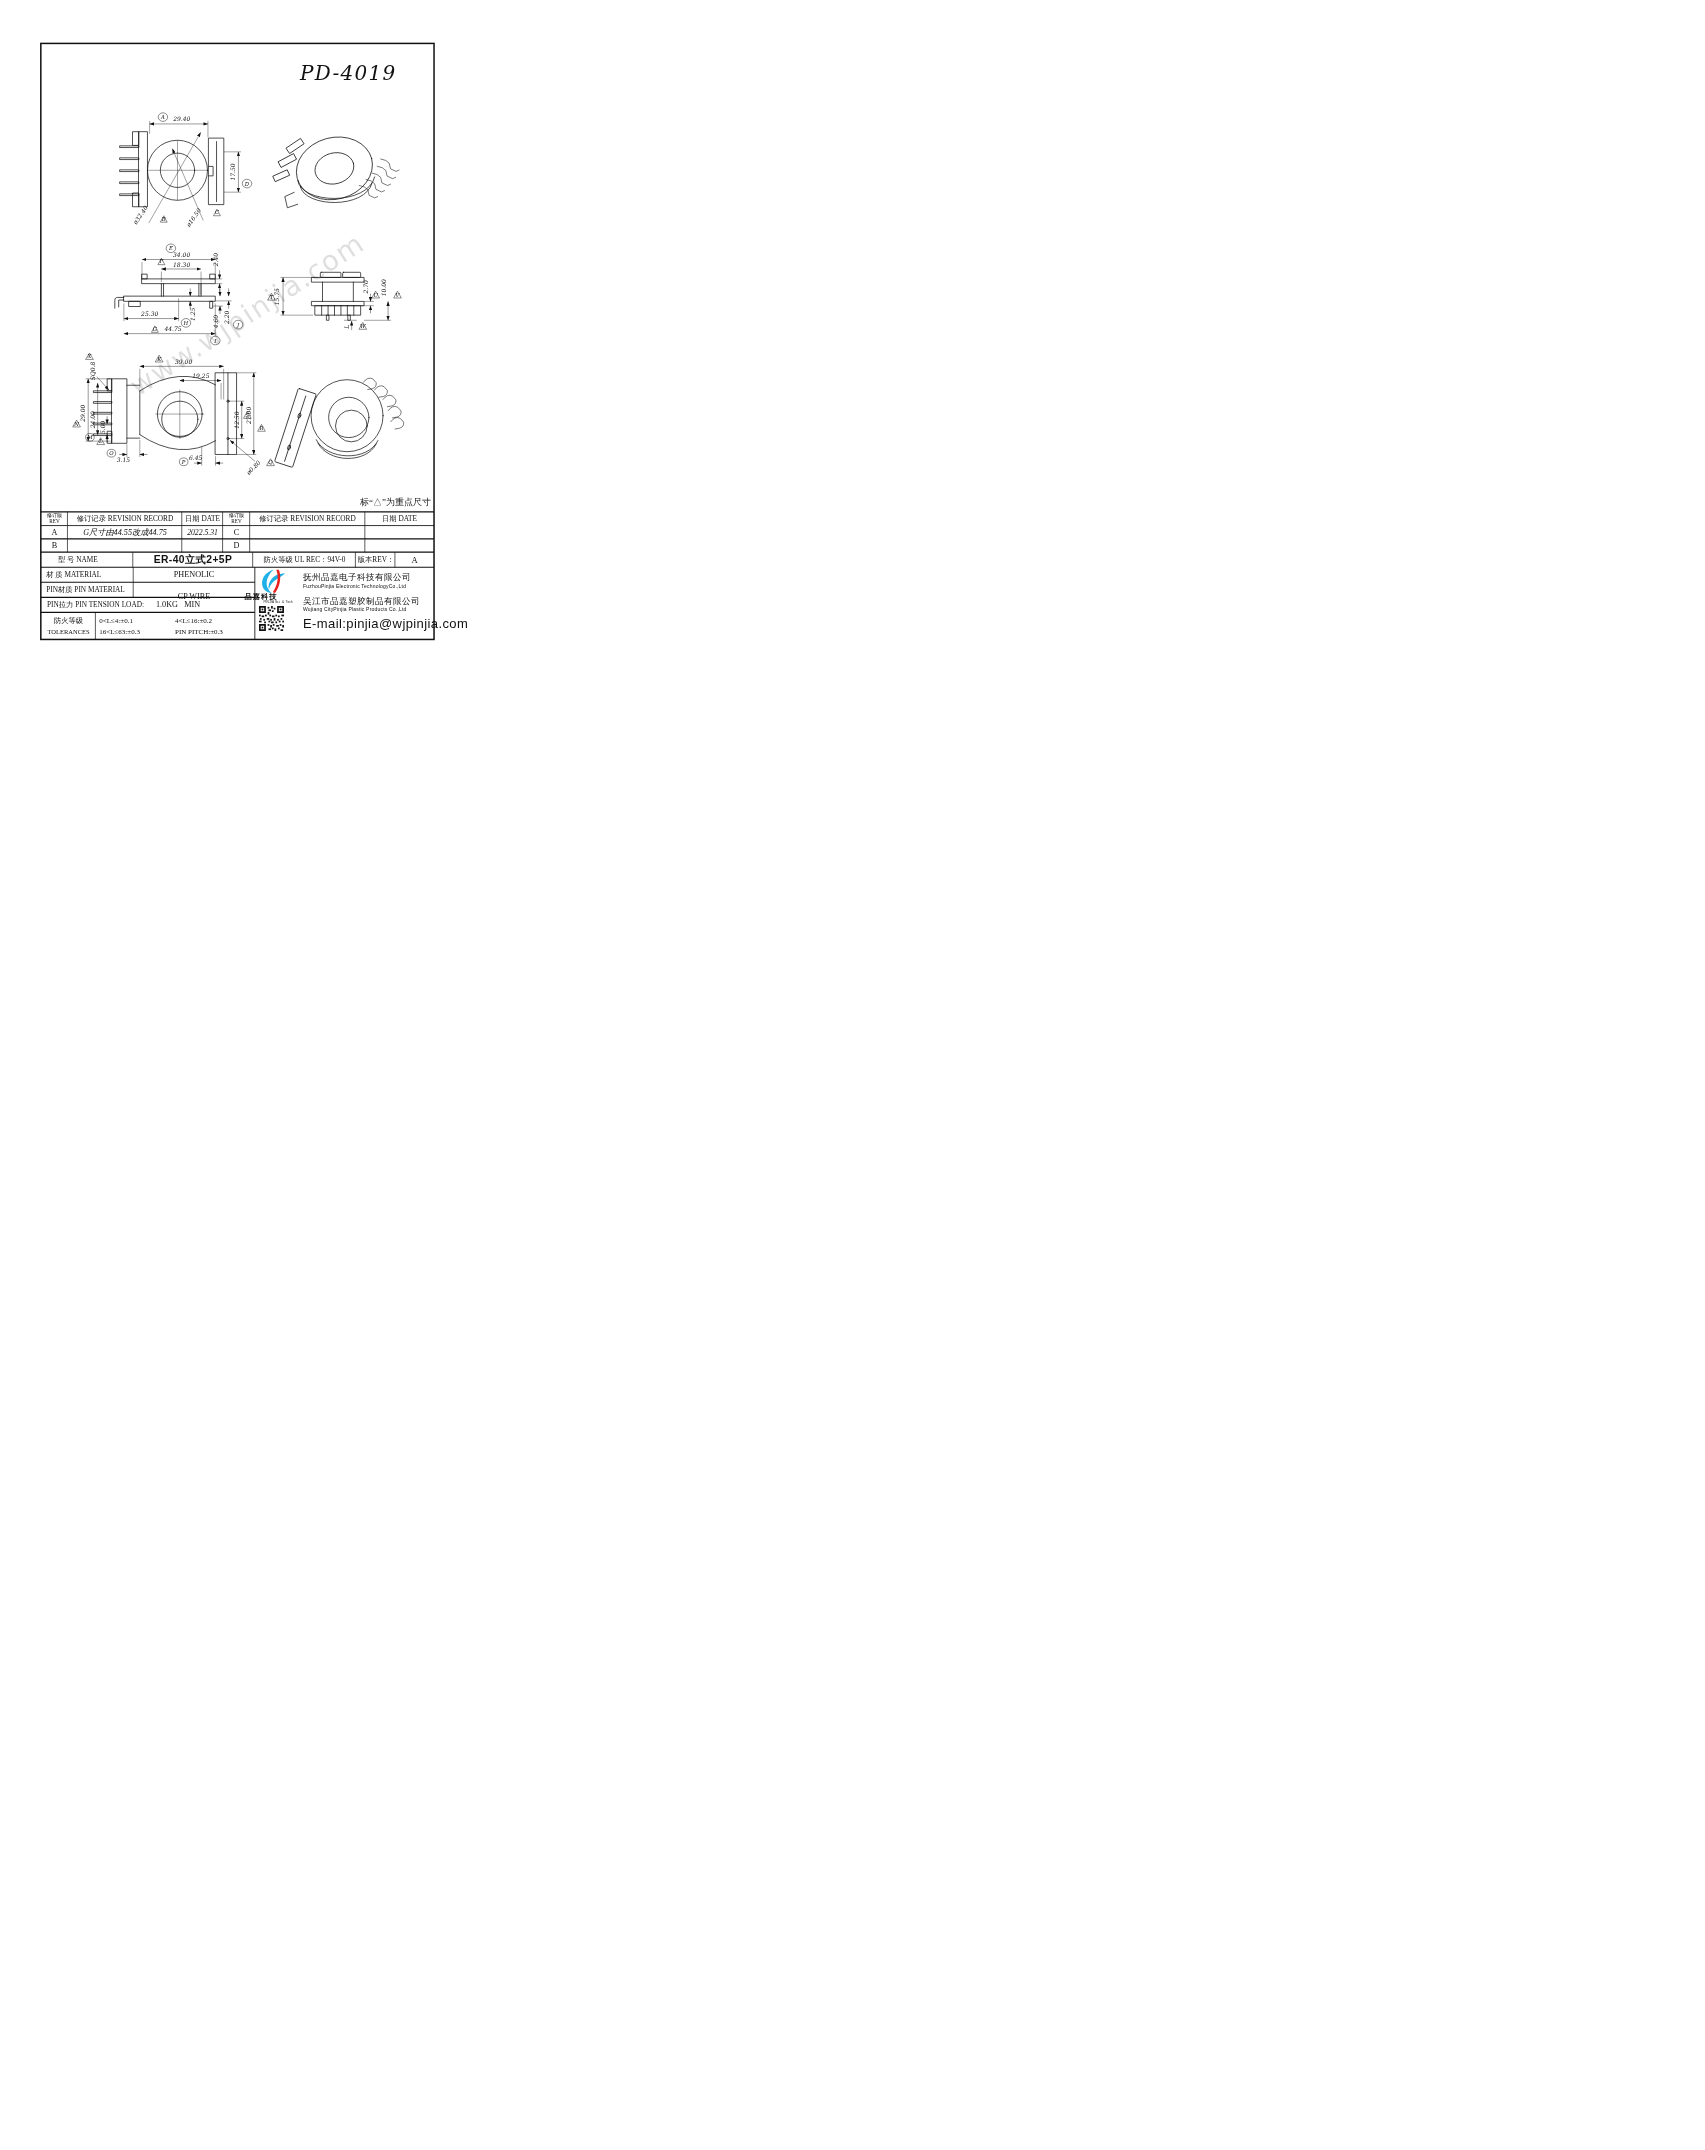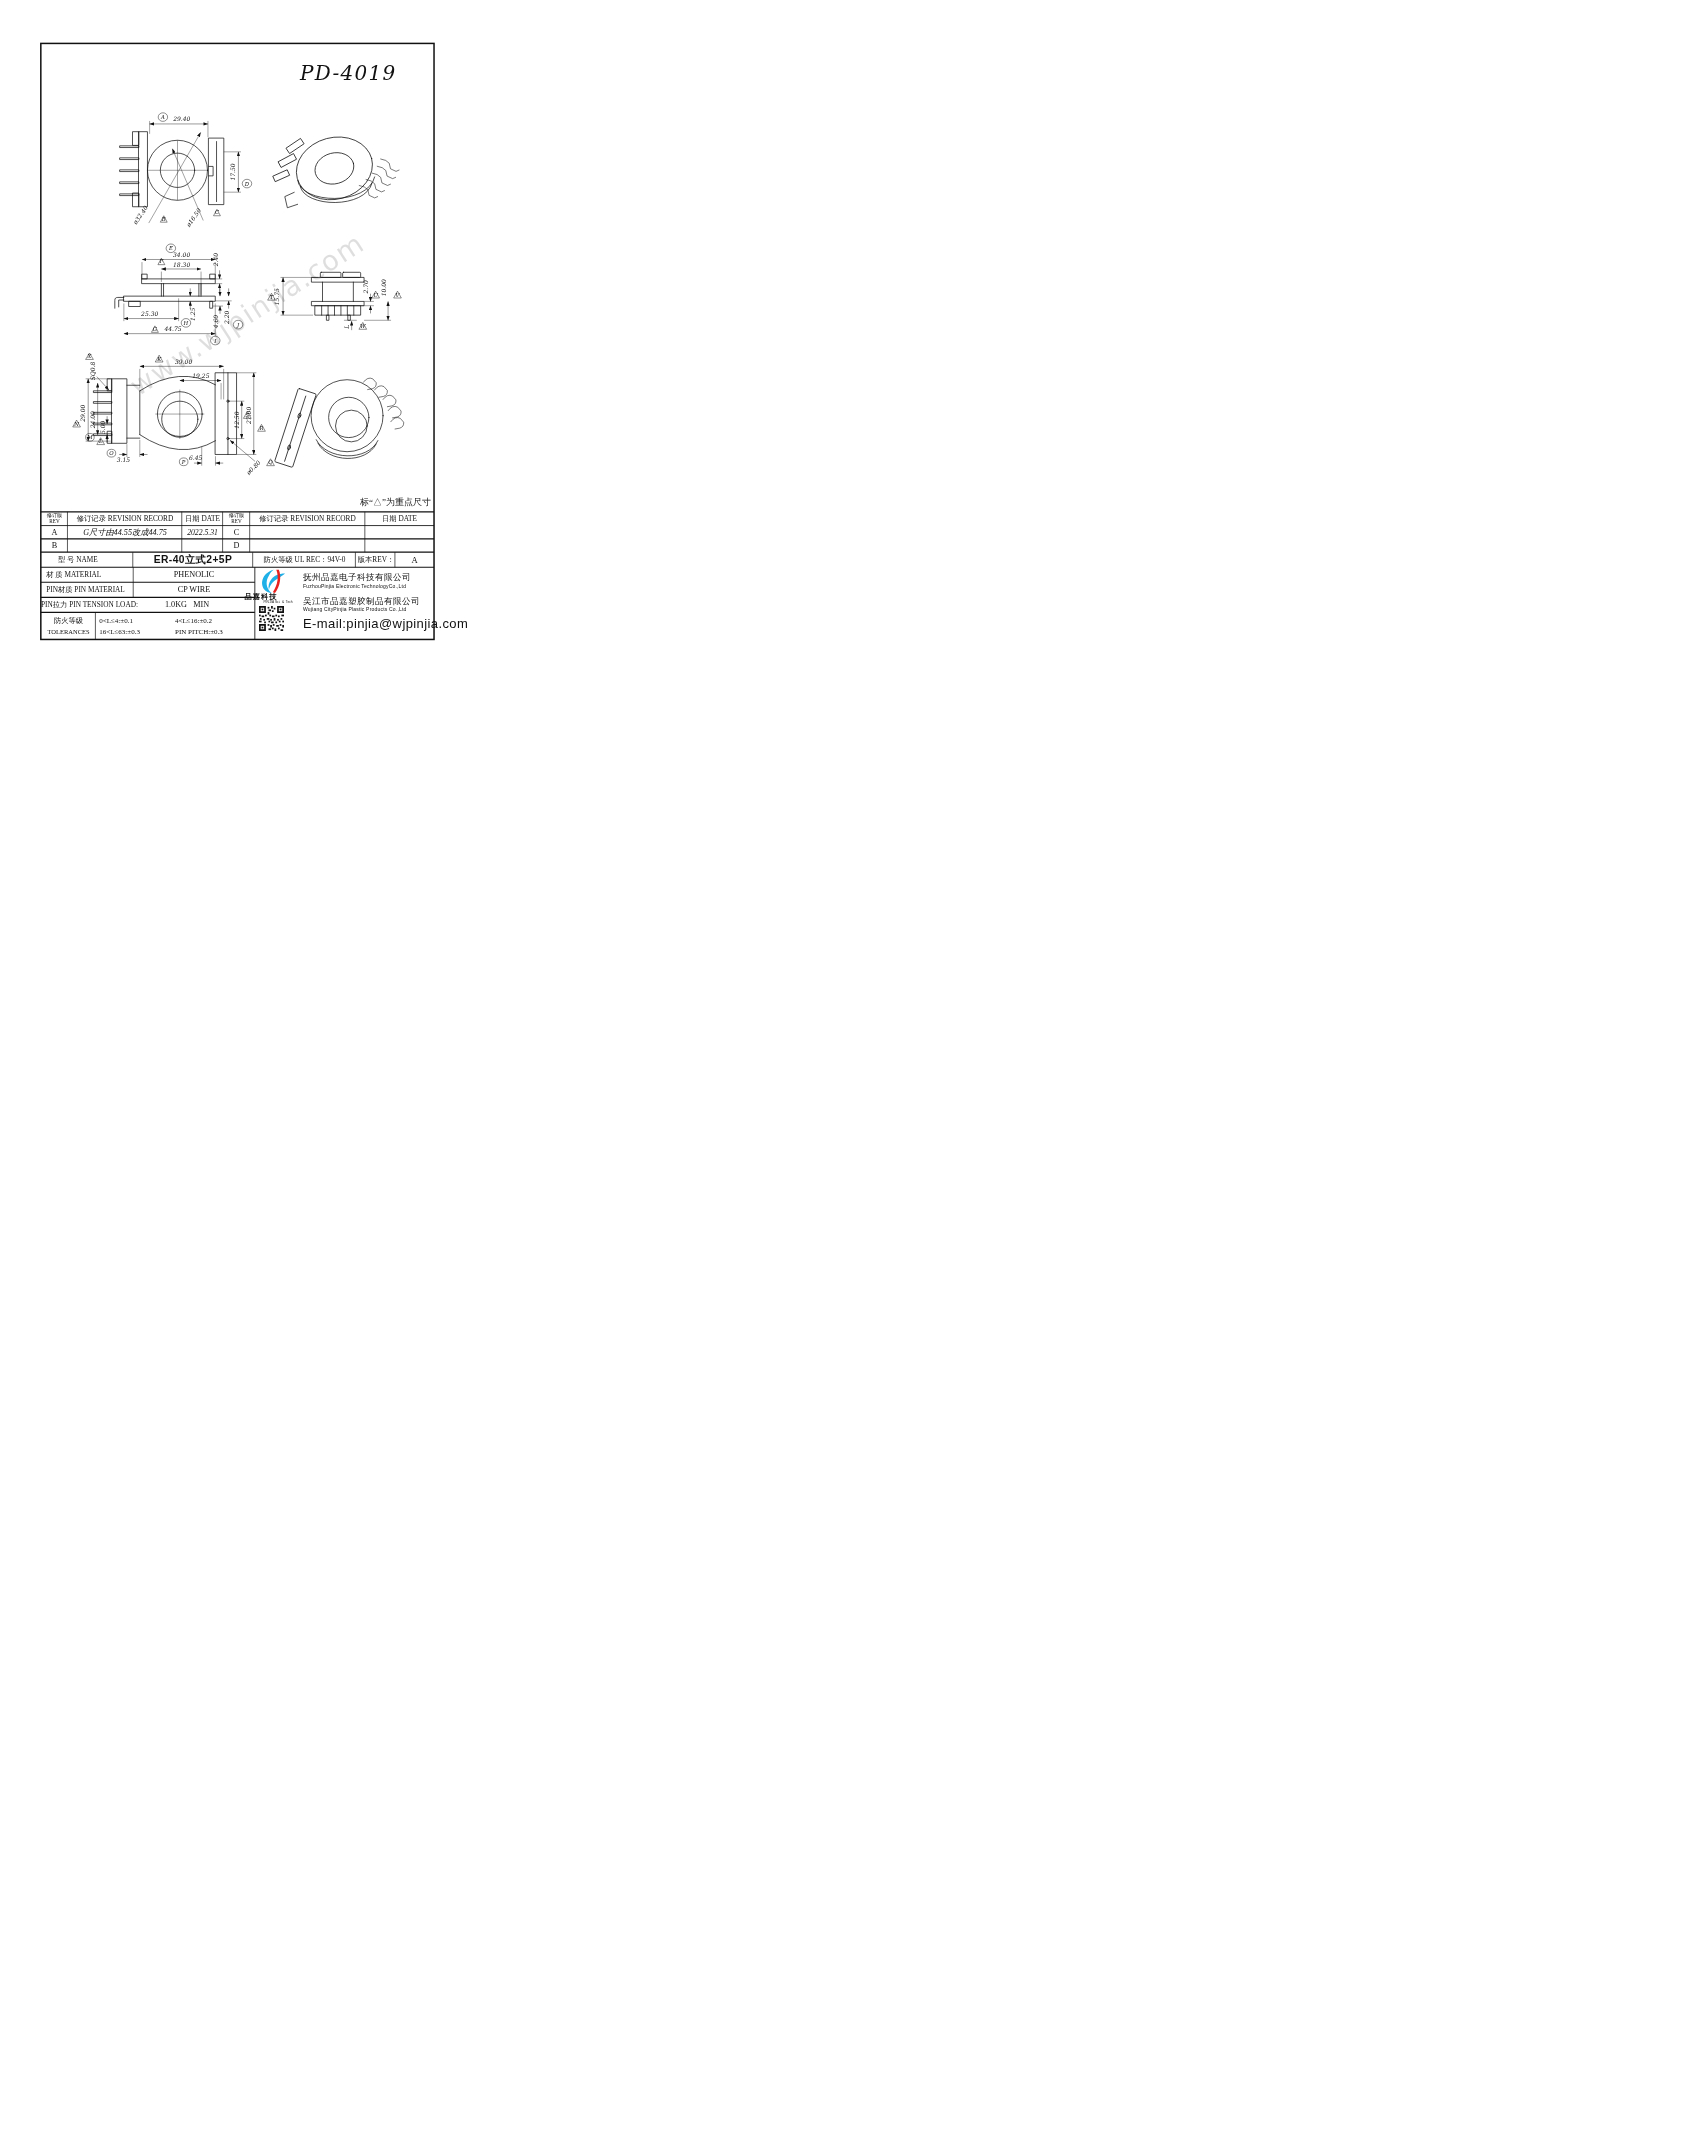--- a/index.html
+++ b/index.html
@@ -382,23 +382,23 @@
 
   <div class="cell hdr" style="left:41px;top:552px;width:92px;height:15px;justify-content:flex-start;padding-left:17px;">型 号 NAME</div>
   <div class="cell specv" style="left:133px;top:552px;width:120px;height:15px;">ER-40立式2+5P</div>
   <div class="cell hdr" style="left:253px;top:552px;width:103px;height:15px;">防火等级 UL REC：94V-0</div>
   <div class="cell hdr" style="left:356px;top:552px;width:40px;height:15px;">版本REV：</div>
   <div class="cell" style="left:395px;top:552px;width:39px;height:15px;font-size:8.6px;">A</div>
 
   <div class="cell hdr" style="left:41px;top:567px;width:92px;height:15px;justify-content:flex-start;padding-left:5.2px;">材 质 MATERIAL</div>
   <div class="cell" style="left:133px;top:567px;width:122px;height:15px;font-size:8.2px;">PHENOLIC</div>
   <div class="cell hdr" style="left:41px;top:582px;width:92px;height:15px;justify-content:flex-start;padding-left:5.2px;">PIN材质 PIN MATERIAL</div>
-  <div class="cell" style="left:133px;top:582px;width:122px;height:15px;font-size:8.2px;">CP WIRE</div>
-
-  <div class="cell" style="left:41px;top:597px;width:214px;height:15px;justify-content:flex-start;gap:27px;">
+  <div class="cell" style="left:133px;top:582px;width:122px;height:28px;font-size:8.2px;">CP WIRE</div>
+
+  <div class="cell" style="left:41px;top:597px;width:214px;height:15px;justify-content:flex-start;padding-left:6px;gap:12px;">
     <span class="hdr">PIN拉力 PIN TENSION LOAD:</span>
     <span style="font-size:8.2px;">1.0KG   MIN</span>
   </div>
 
   <div class="cell small2" style="left:41px;top:613px;width:55px;height:27px;font-size:7.3px;line-height:10.3px;">
     <span>防火等级</span>
     <span style="font-size:6.5px;">TOLERANCES</span>
   </div>
   <div class="cell" style="left:95px;top:613px;width:160px;height:27px;">
     <div class="tolgrid">

